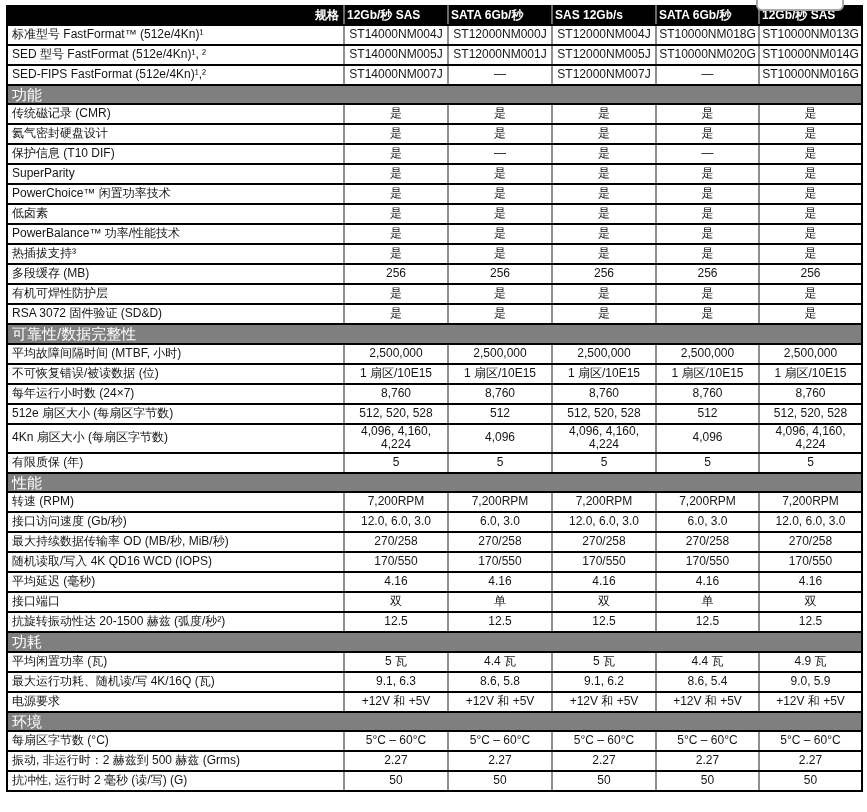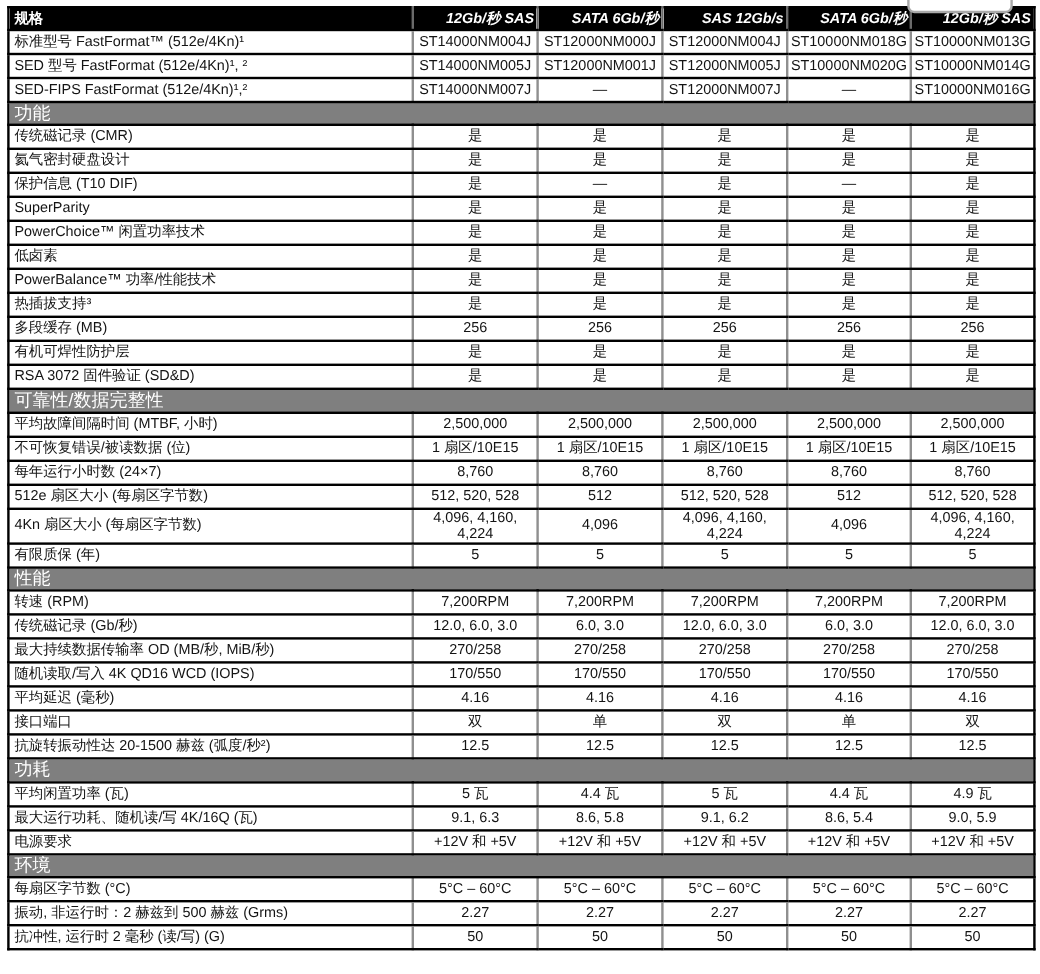--- a/index.html
+++ b/index.html
@@ -52,24 +52,25 @@
   .label-cell    { text-align: left; }
   .value-cell    { text-align: center; padding: 0 2px; }
 
   .header-row td {
     background: #000000;
     color: #ffffff;
     font-weight: 600;
     height: 17px;
     border-left-color: #6a6a6a;
     border-right-color: #6a6a6a;
+    text-align: right;
   }
   .header-row td:first-child { border-left-color: #000000; }
   .header-row td:last-child  { border-right-color: #000000; }
-  .header-row .value-cell { text-align: right; font-style: italic; }
+  .header-row .value-cell { text-align: left; }
 
   .row-section td {
     background: #7f7f7f;
     color: #ffffff;
     height: 11px;
     font-size: 15px;
     text-align: left;
   }
 </style>
 </head>
@@ -269,21 +270,21 @@
   </tr>
         <tr class="row-data">
     <td class="label-cell">转速 (RPM)</td>
     <td class="value-cell">7,200RPM</td>
     <td class="value-cell">7,200RPM</td>
     <td class="value-cell">7,200RPM</td>
     <td class="value-cell">7,200RPM</td>
     <td class="value-cell">7,200RPM</td>
   </tr>
         <tr class="row-data">
-    <td class="label-cell">传统磁记录 (Gb/秒)</td>
+    <td class="label-cell">接口访问速度 (Gb/秒)</td>
     <td class="value-cell">12.0, 6.0, 3.0</td>
     <td class="value-cell">6.0, 3.0</td>
     <td class="value-cell">12.0, 6.0, 3.0</td>
     <td class="value-cell">6.0, 3.0</td>
     <td class="value-cell">12.0, 6.0, 3.0</td>
   </tr>
         <tr class="row-data">
     <td class="label-cell">最大持续数据传输率 OD (MB/秒, MiB/秒)</td>
     <td class="value-cell">270/258</td>
     <td class="value-cell">270/258</td>

